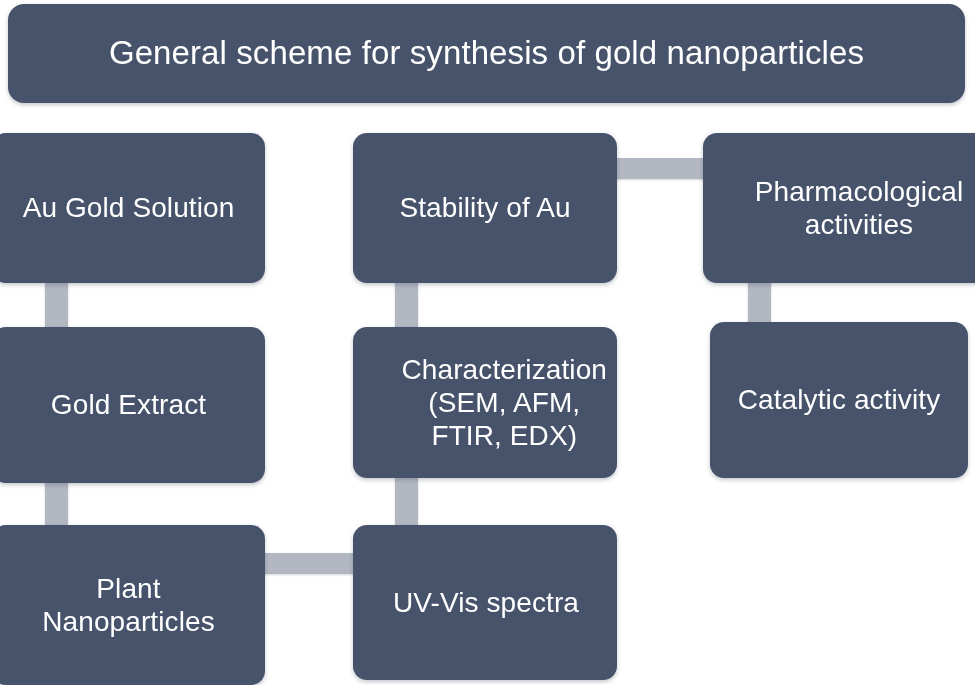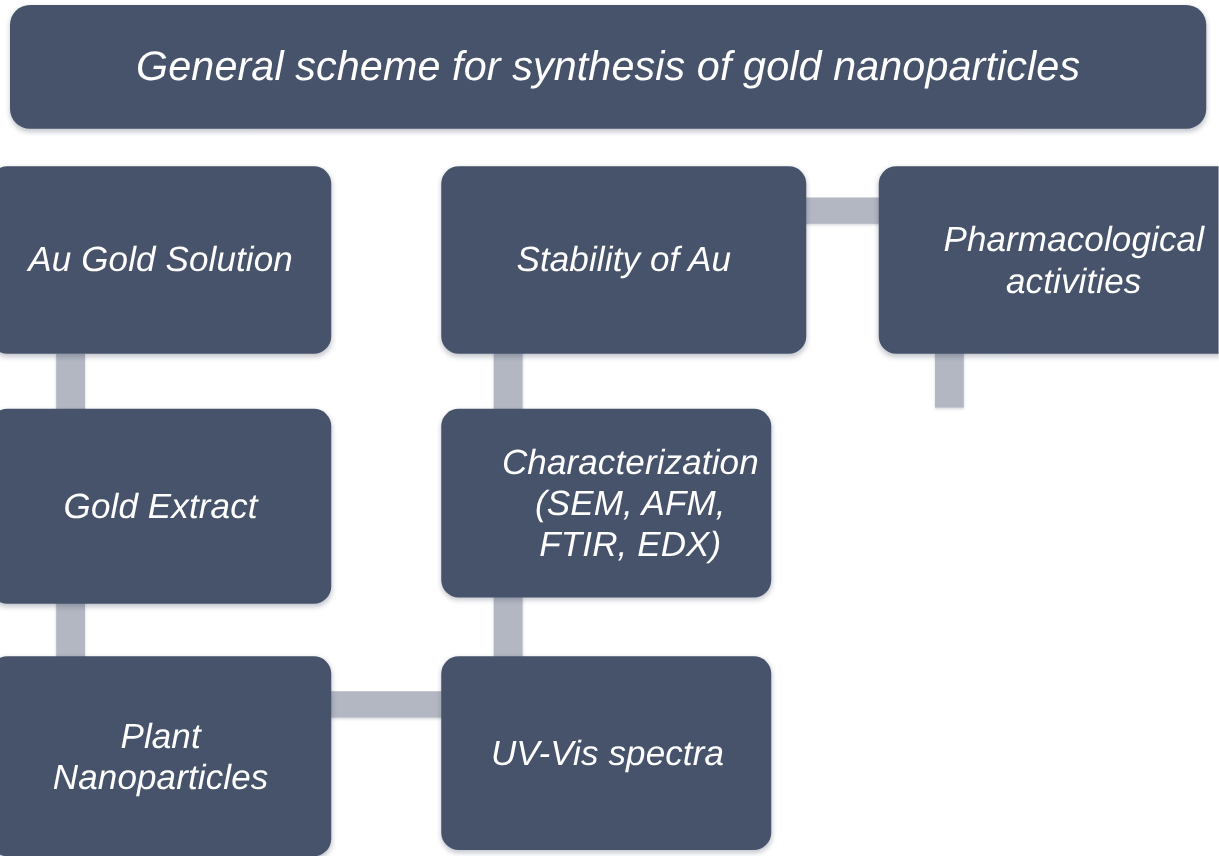--- a/index.html
+++ b/index.html
@@ -28,21 +28,20 @@
     align-items: center;
     justify-content: center;
     text-align: center;
     line-height: 1.18;
     font-weight: 400;
     letter-spacing: 0.1px;
     box-shadow: 0 2px 4px rgba(60,70,90,0.30);
     padding: 4px 10px;
     white-space: pre-line;
     z-index: 2;
-    font-style: italic;
   }
   .node.title {
     border-radius: 16px;
     font-size: 33px;
   }
   .node.body {
     font-size: 28px;
   }
   .connector {
     position: absolute;
@@ -57,39 +56,42 @@
 <div id="canvas">
 
   <div class="node title" style="left:8px; top:4px; width:957px; height:99px;">
     <span>General scheme for synthesis of gold nanoparticles</span>
   </div>
 
   <div class="node body" style="left:-8px; top:133px; width:273px; height:150px;">
     <span>Au Gold Solution</span>
   </div>
 
-  <div class="node body" style="left:353px; top:133px; width:292px; height:150px;">
+  <div class="node body" style="left:353px; top:133px; width:264px; height:150px;">
     <span>Stability of Au</span>
   </div>
 
   <div class="node body" style="left:703px; top:133px; width:312px; height:150px;">
     <span>Pharmacological
 activities</span>
   </div>
 
   <div class="node body" style="left:-8px; top:327px; width:273px; height:156px;">
     <span>Gold Extract</span>
   </div>
 
   <div class="node body" style="left:353px; top:327px; width:264px; height:151px;justify-content:flex-end;">
     <span>Characterization
 (SEM, AFM,
 FTIR, EDX)</span>
   </div>
 
+  <div class="node body" style="left:710px; top:322px; width:258px; height:156px;">
+    <span>Catalytic activity</span>
+  </div>
 
   <div class="node body" style="left:-8px; top:525px; width:273px; height:160px;">
     <span>Plant
 Nanoparticles</span>
   </div>
 
   <div class="node body" style="left:353px; top:525px; width:264px; height:155px;padding-left:12px;">
     <span>UV-Vis spectra</span>
   </div>
 

